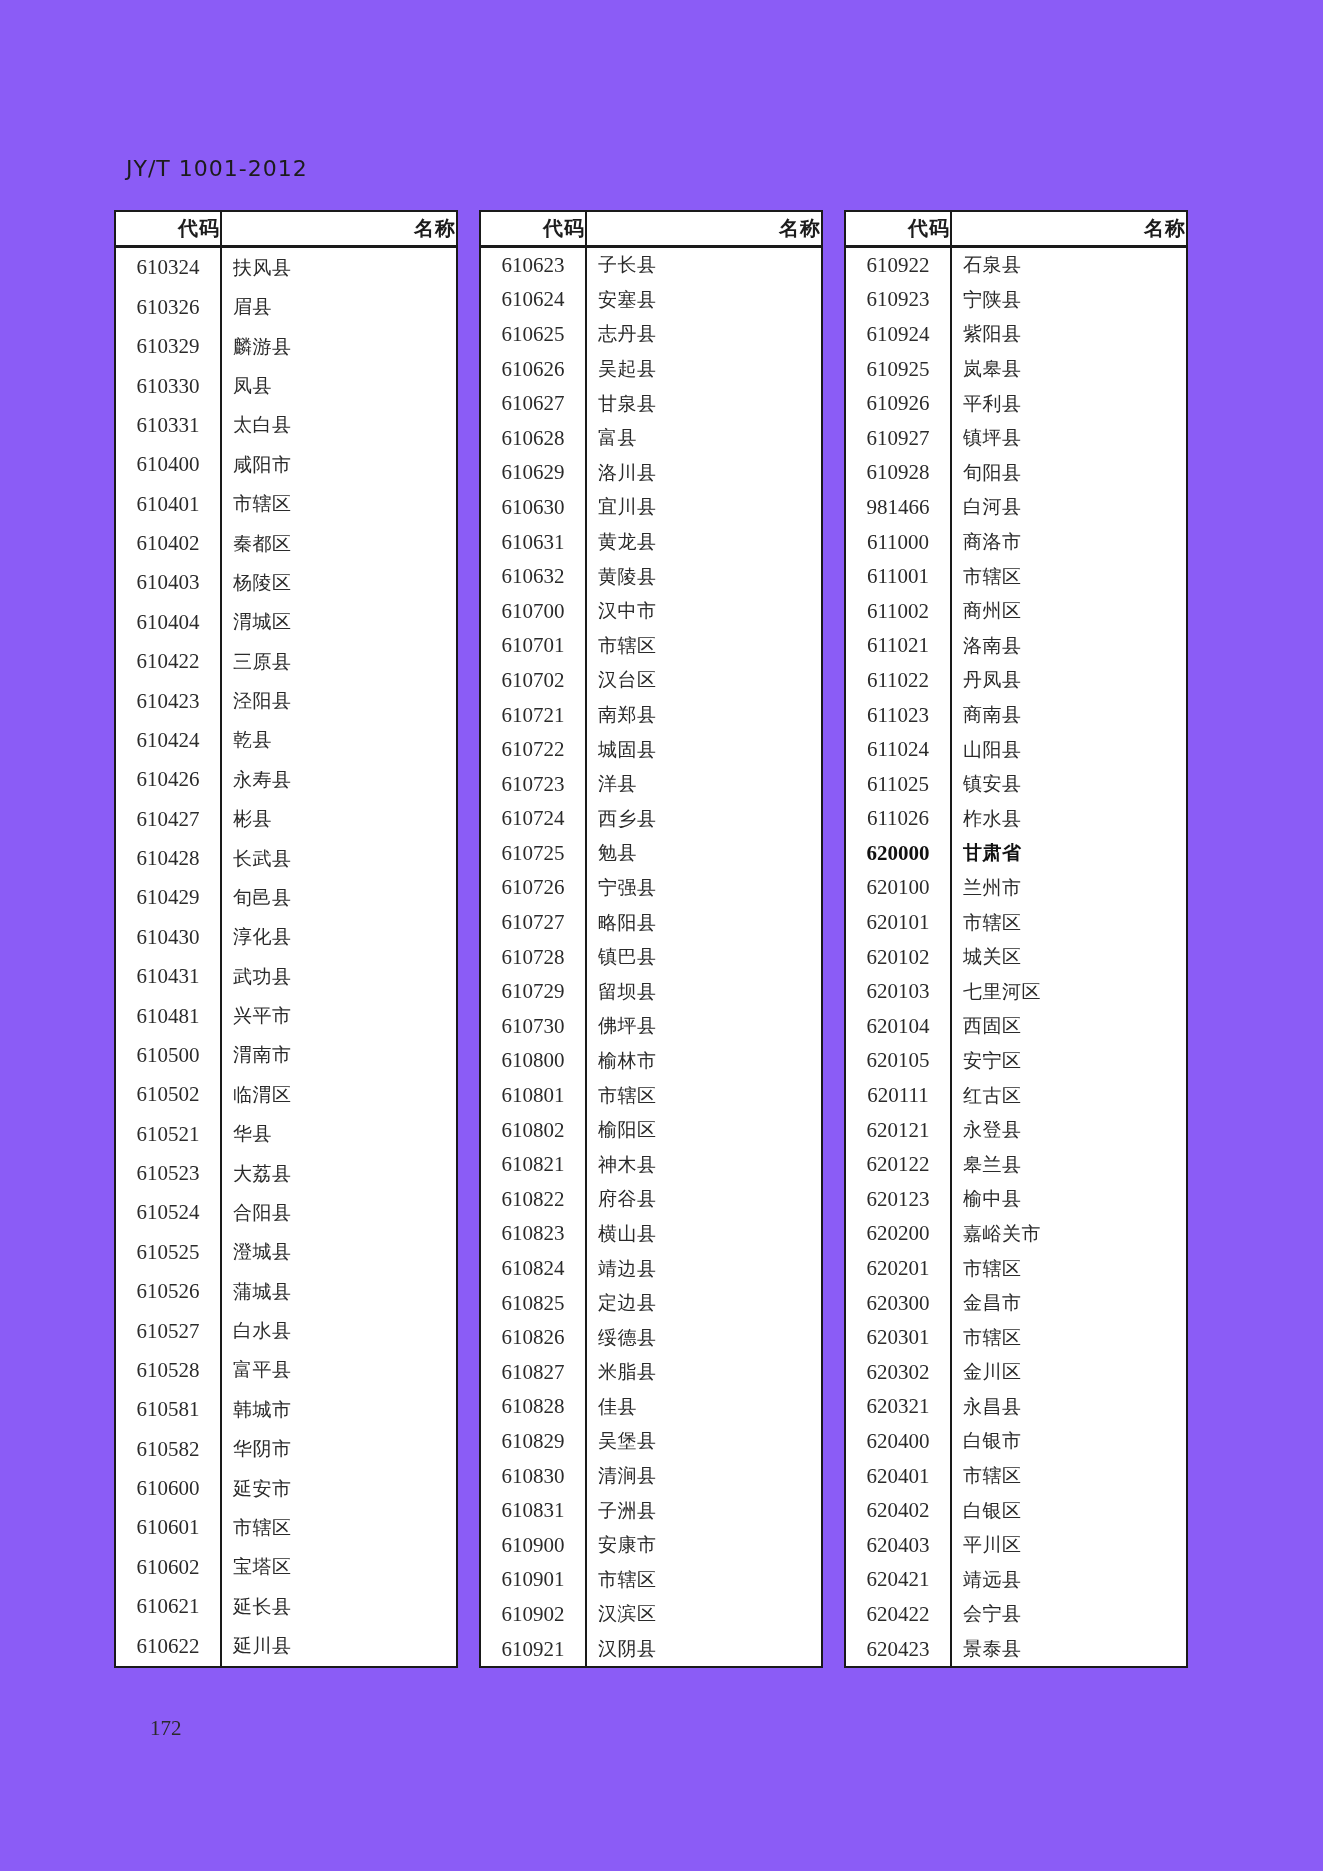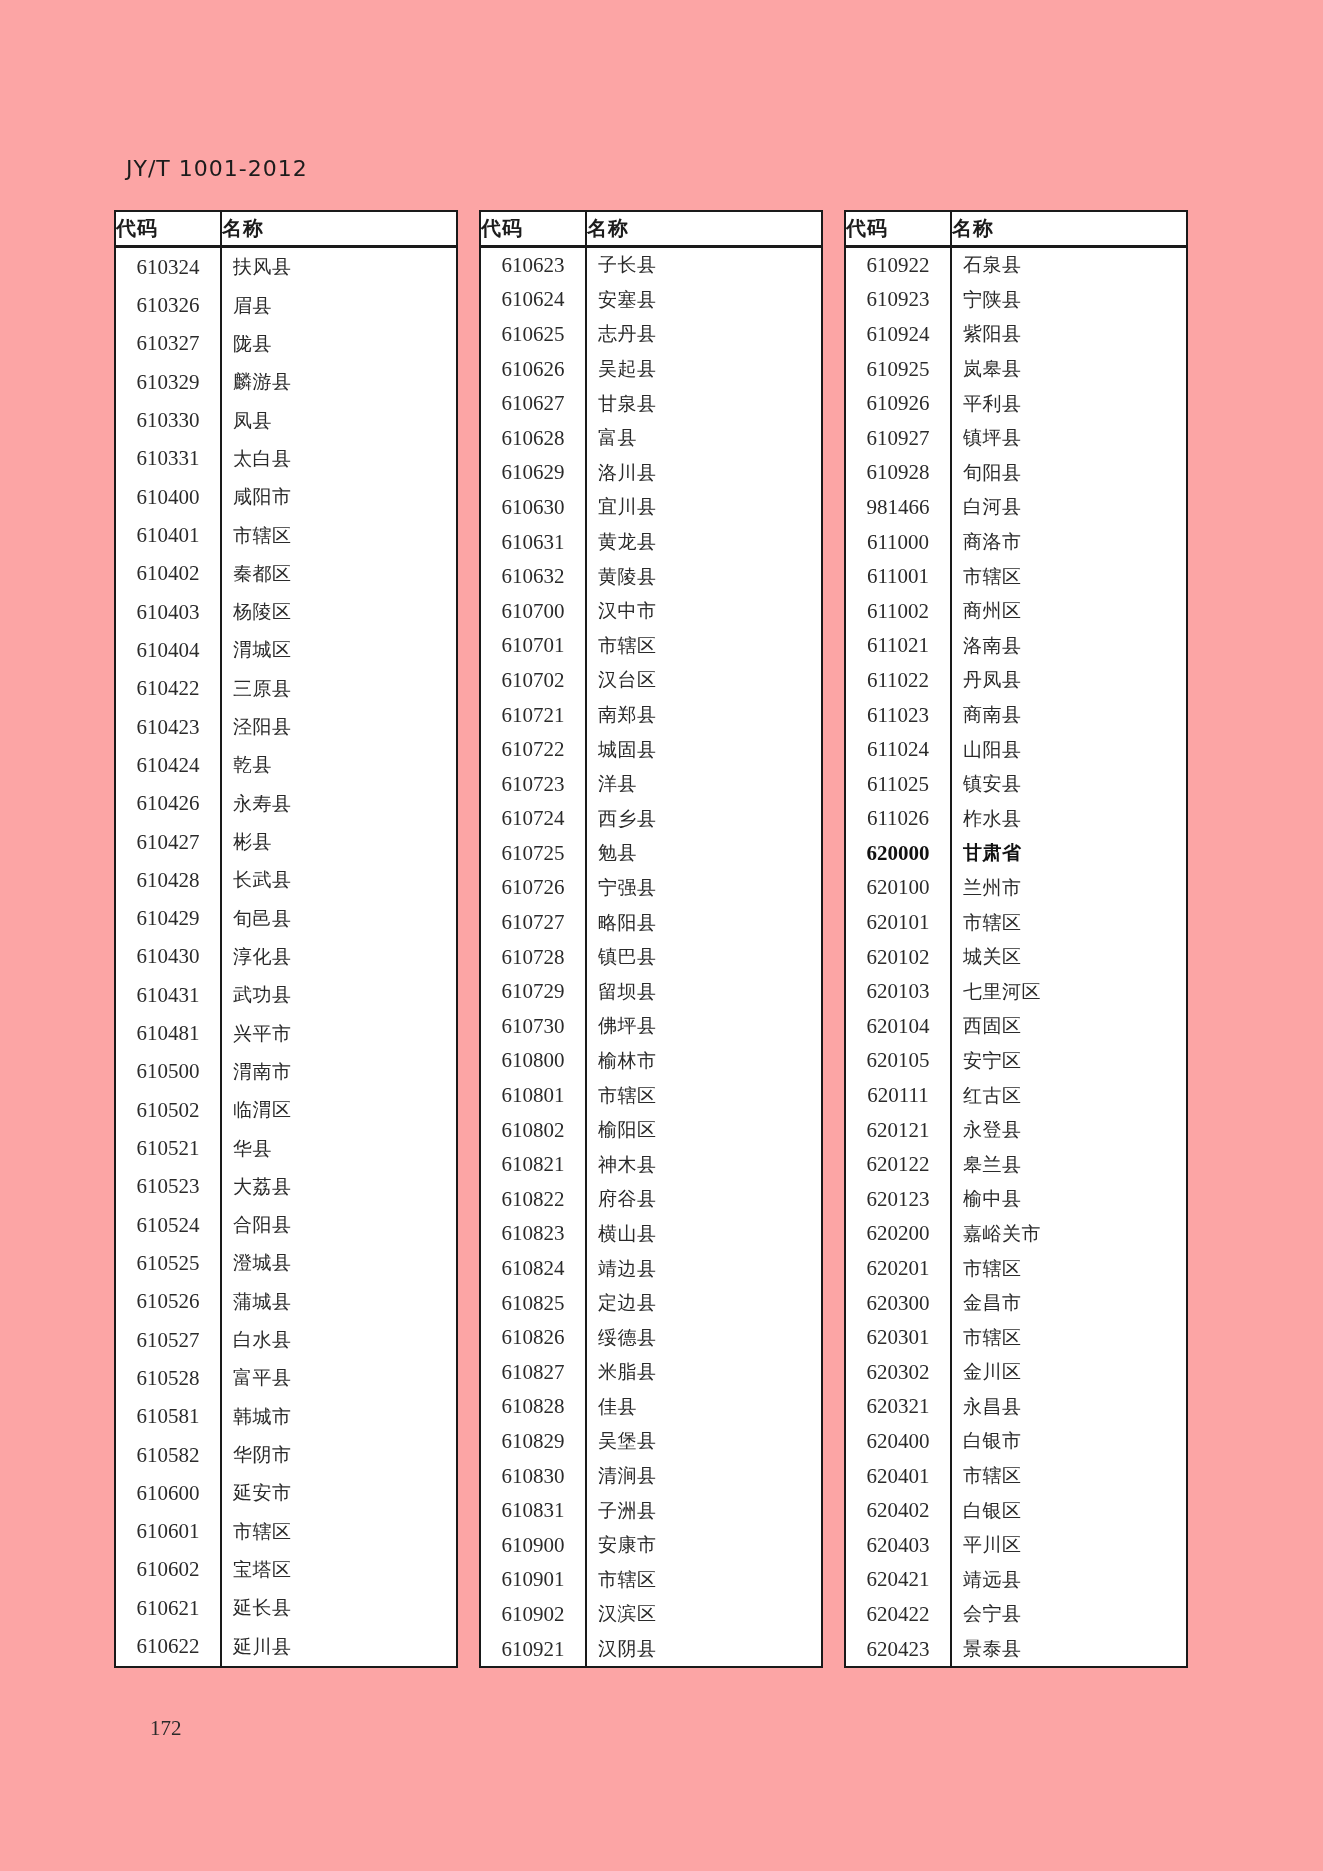--- a/index.html
+++ b/index.html
@@ -1,20 +1,20 @@
 <!DOCTYPE html>
 <html><head>
 <meta charset="utf-8">
 <style>
   html, body { margin: 0; padding: 0; background: #ffffff; }
   .page {
     position: relative;
     width: 1323px;
     height: 1871px;
-    background: #fca5a5;
+    background: #8b5cf6;
     font-family: "Liberation Serif", "DejaVu Serif", serif;
     color: #262626;
     overflow: hidden;
   }
   .doc-code {
     position: absolute;
     left: 126px;
     top: 156px;
     font-family: "DejaVu Sans", "Liberation Sans", sans-serif;
     font-size: 22px;
@@ -35,21 +35,21 @@
     table-layout: fixed;
     border: 2px solid #1a1a1a;
     background: #ffffff;
   }
   table.code-table col.c-code { width: 106px; }
   table.code-table col.c-name { width: 236px; }
   table.code-table th {
     height: 33px;
     font-size: 20px;
     font-weight: bold;
-    text-align: left;
+    text-align: right;
     vertical-align: middle;
     border-bottom: 3px solid #1a1a1a;
     color: #1c1c1c;
     padding: 0;
     letter-spacing: 1px;
   }
   table.code-table th.code-col,
   table.code-table td.code {
     border-right: 2px solid #1a1a1a;
   }
@@ -101,24 +101,20 @@
       <tbody>
           <tr>
             <td class="code">610324</td>
             <td class="name">扶风县</td>
           </tr>
           <tr>
             <td class="code">610326</td>
             <td class="name">眉县</td>
           </tr>
           <tr>
-            <td class="code">610327</td>
-            <td class="name">陇县</td>
-          </tr>
-          <tr>
             <td class="code">610329</td>
             <td class="name">麟游县</td>
           </tr>
           <tr>
             <td class="code">610330</td>
             <td class="name">凤县</td>
           </tr>
           <tr>
             <td class="code">610331</td>
             <td class="name">太白县</td>

